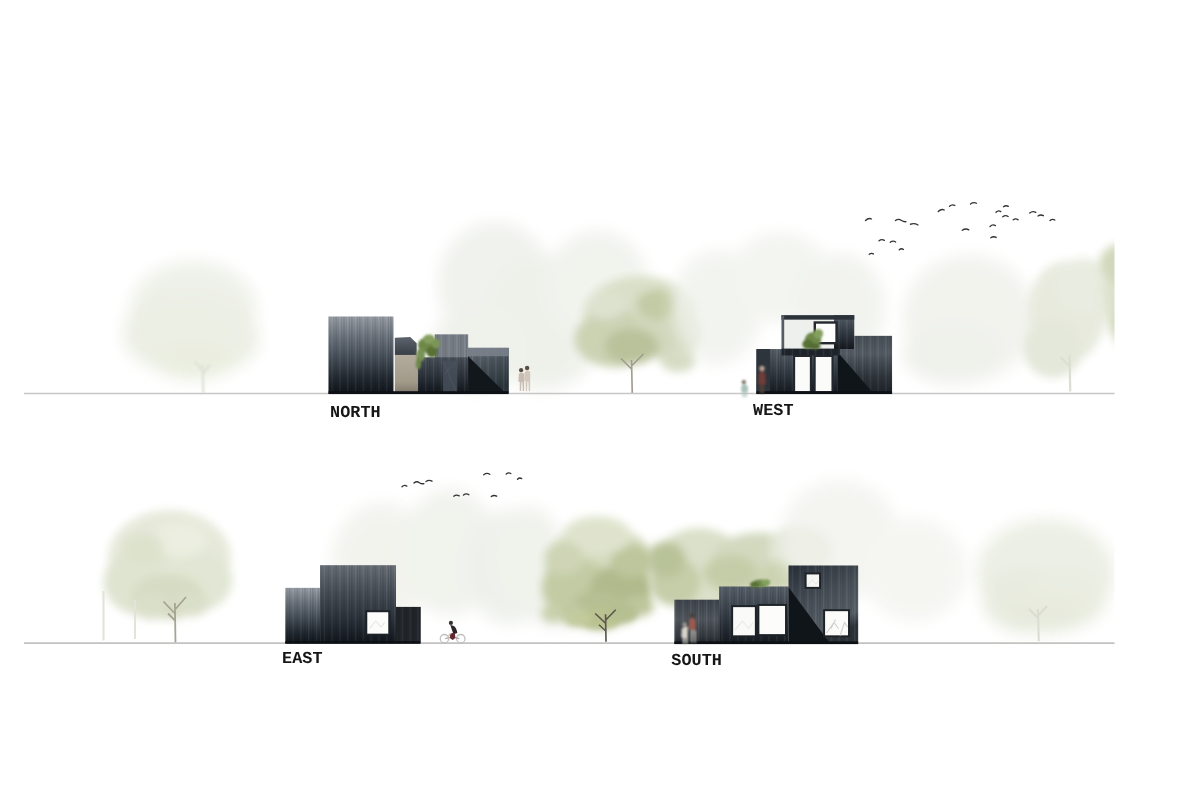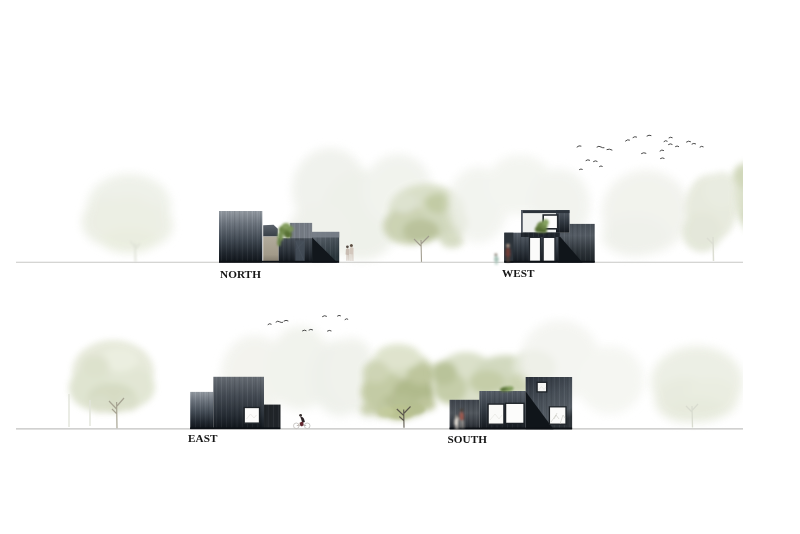--- a/index.html
+++ b/index.html
@@ -1,17 +1,17 @@
 <!DOCTYPE html>
 <html><head>
 <meta charset="utf-8">
 <style>
   html,body{margin:0;padding:0;background:#fff;}
   .page{position:relative;width:743px;height:534px;background:#ffffff;overflow:hidden;
-        font-family:Liberation Serif, serif;}
+        font-family:Liberation Mono, monospace;}
   svg{display:block;}
 </style>
 </head>
 <body>
 <div class="page">
 <svg width="800" height="534" viewBox="0 0 800 534" xmlns="http://www.w3.org/2000/svg">
 <defs>
   <filter id="b5" x="-30%" y="-30%" width="160%" height="160%">
           <feGaussianBlur stdDeviation="5"></feGaussianBlur>
         </filter>

